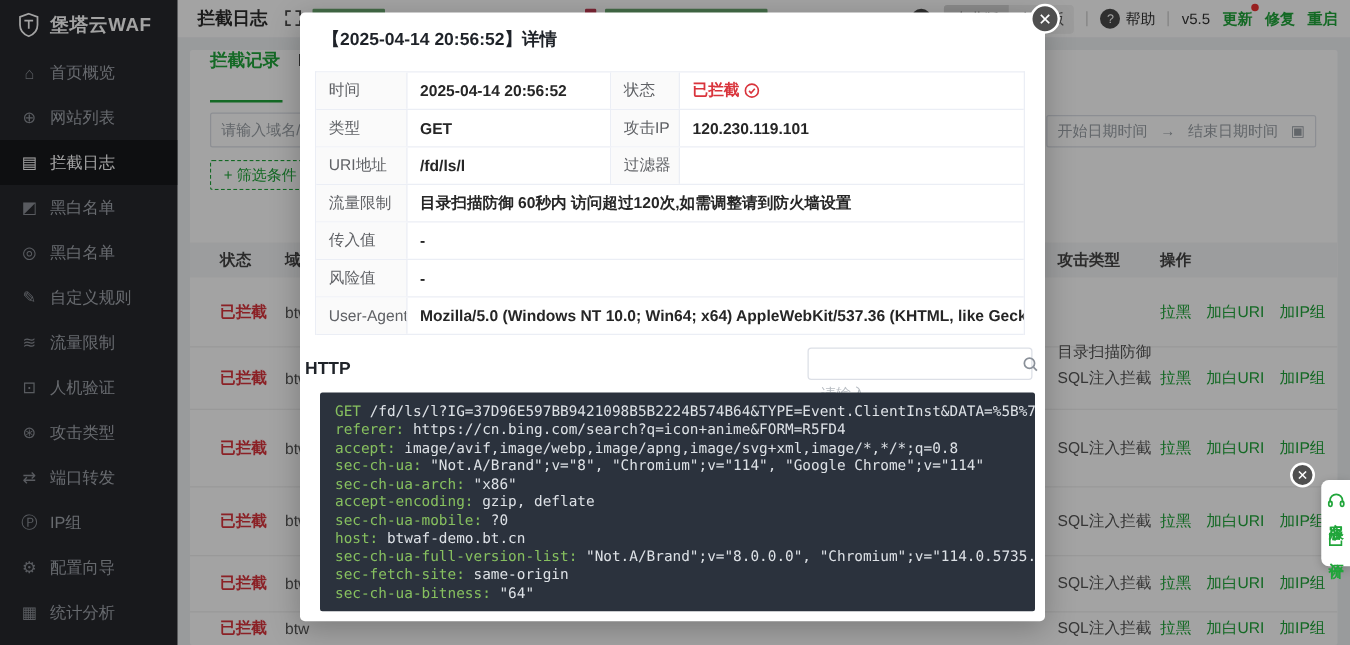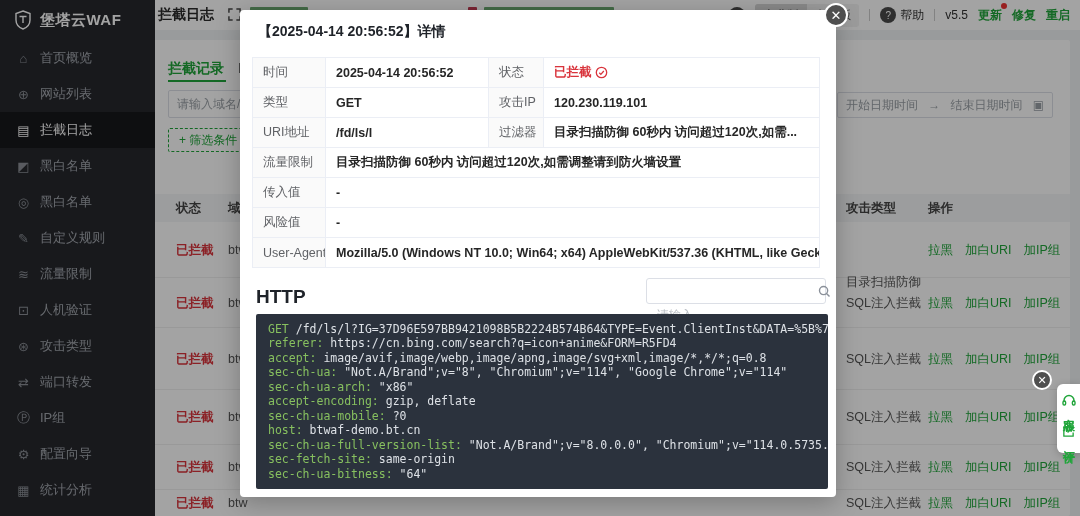--- a/index.html
+++ b/index.html
@@ -18,33 +18,33 @@
     display:flex; align-items:center; justify-content:center; }
   .plan-pill { display:flex; border-radius:3px; overflow:hidden; background:#f2f2f2; }
   .plan-pill span { padding:3px 8px; font-size:12px; color:#555; }
   .plan-pill .sel { background:#d6d6d6; color:#333; }
   .tb-div { width:1px; height:12px; background:#ccc; }
   .tb-green { color:#20a53a; font-weight:600; position:relative; }
   .red-dot { position:absolute; top:-4px; right:-5px; width:6px; height:6px; border-radius:50%; background:#e33; }
   .help-wrap { display:flex; align-items:center; gap:4px; }
 
   
-  .sidebar { position:absolute; left:0; top:0; width:155px; height:516px; background:#26282d; z-index:2; overflow:hidden; }
+  .sidebar { position:absolute; left:0; top:0; width:142px; height:516px; background:#26282d; z-index:2; overflow:hidden; }
   .logo { display:flex; align-items:center; gap:8px; padding:10px 0 10px 14px; }
   .logo-name { color:#fff; font-size:15px; font-weight:700; letter-spacing:.5px; }
   .sd-item { height:36px; display:flex; align-items:center; gap:9px; padding-left:16px;
     color:#a2a6ad; font-size:13px; cursor:pointer; }
   .sd-item .ico { width:15px; text-align:center; font-size:13px; color:#8b8f96; }
   .sd-item.active { background:#17181c; color:#fff; }
   .sd-item.active .ico { color:#fff; }
 
   
   .content { position:absolute; left:142px; top:30px; right:0; bottom:0; background:#f0f2f5; padding:10px 10px 0 10px; z-index:1; }
   .card { position:relative; background:#fff; width:100%; height:476px; overflow:hidden; border-radius:2px; }
-  .tab { position:absolute; top:20px; font-size:14px; color:#333; cursor:pointer; }
+  .tab { position:absolute; top:0; font-size:14px; color:#333; cursor:pointer; }
   .tab.on { color:#20a53a; font-weight:600; }
   .tab-line { position:absolute; top:40px; left:16px; width:58px; height:2px; background:#20a53a; }
   .bg-search { position:absolute; left:16px; top:50px; width:252px; height:28px; border:1px solid #dcdfe6;
     border-radius:2px; font-size:12px; color:#333; padding:0 8px; background:#fff; }
   .bg-search::placeholder { color:#9aa0a6; }
   .filter-btn { position:absolute; left:16px; top:88px; height:24px; padding:0 10px; font-size:12px;
     color:#20a53a; border:1px dashed #20a53a; border-radius:2px; background:#fff; display:flex; align-items:center; cursor:pointer; }
   .date-picker { position:absolute; left:685px; top:52px; width:216px; height:26px; border:1px solid #dcdfe6;
     border-radius:2px; display:flex; align-items:center; justify-content:space-between; padding:0 8px;
     font-size:12px; color:#9aa0a6; background:#fff; }
@@ -69,21 +69,21 @@
     background:#4f4f4f; border:2px solid #fff; color:#fff; display:flex; align-items:center; justify-content:center;
     font-size:13px; cursor:pointer; line-height:1; }
   .dtable { position:absolute; left:12px; top:47px; width:568px; border:1px solid #ebeef5; border-bottom:none; }
   .drow { display:flex; height:30px; border-bottom:1px solid #ebeef5; }
   .dcell { display:flex; align-items:center; padding:0 10px; font-size:12.5px; overflow:hidden; white-space:nowrap; }
   .dlab { background:#fafafa; color:#606266; border-right:1px solid #ebeef5; flex:none; }
   .dval { color:#262626; font-weight:600; }
   .w-l1 { width:73px; } .w-v1 { width:163px; border-right:1px solid #ebeef5; } .w-l2 { width:55px; } .w-v2 { flex:1; }
   .w-span { flex:1; }
   .blocked { color:#d9343c; font-weight:700; display:flex; align-items:center; gap:3px; }
-  .http-lab { position:absolute; left:16px; top:276px; font-size:19px; font-weight:700; color:#1f2329; }
+  .http-lab { position:absolute; left:4px; top:276px; font-size:14px; font-weight:700; color:#1f2329; }
   .http-search { position:absolute; left:406px; top:268px; width:180px; height:26px; border:1px solid #dcdfe6;
     border-radius:3px; display:flex; align-items:center; }
   .http-search input { border:none; outline:none; flex:1; font-size:12px; padding:0 6px 0 10px; color:#333; background:transparent;
     font-family:"Liberation Sans","DejaVu Sans",sans-serif;margin-top:48px; }
   .http-search input::placeholder { color:#b7bcc2; }
   .mag { margin-right:8px; color:#8a9099; display:flex; }
   .codebox { position:absolute; left:16px; top:304px; width:572px; height:175px; background:#2b323d;
     border-radius:2px; padding:8px 0 8px 12px; overflow:hidden; }
   .cline { font-family:"DejaVu Sans Mono",monospace; font-size:11.5px; line-height:14.45px;
     white-space:pre; color:#dde1e6; }
@@ -314,21 +314,20 @@
       <div class="drow">
         <div class="dcell dlab w-l1">类型</div>
         <div class="dcell dval w-v1">GET</div>
         <div class="dcell dlab w-l2">攻击IP</div>
         <div class="dcell dval w-v2">120.230.119.101</div>
       </div>
       <div class="drow">
         <div class="dcell dlab w-l1">URI地址</div>
         <div class="dcell dval w-v1">/fd/ls/l</div>
         <div class="dcell dlab w-l2">过滤器</div>
-        <div class="dcell dval w-v2">目录扫描防御 60秒内 访问超过120次,如需...</div>
       </div>
       <div class="drow">
         <div class="dcell dlab w-l1">流量限制</div>
         <div class="dcell dval w-span">目录扫描防御 60秒内 访问超过120次,如需调整请到防火墙设置</div>
       </div>
       <div class="drow">
         <div class="dcell dlab w-l1">传入值</div>
         <div class="dcell dval w-span">-</div>
       </div>
       <div class="drow">

